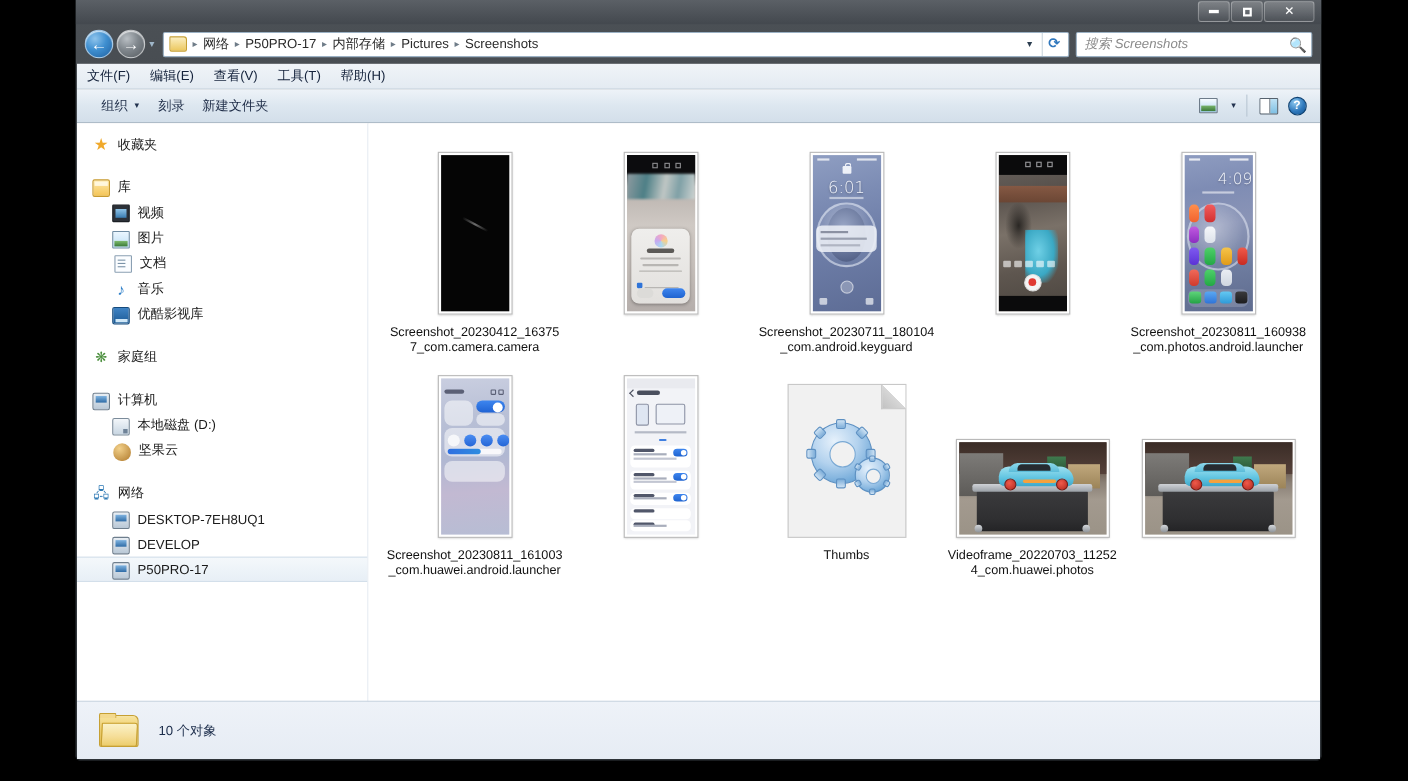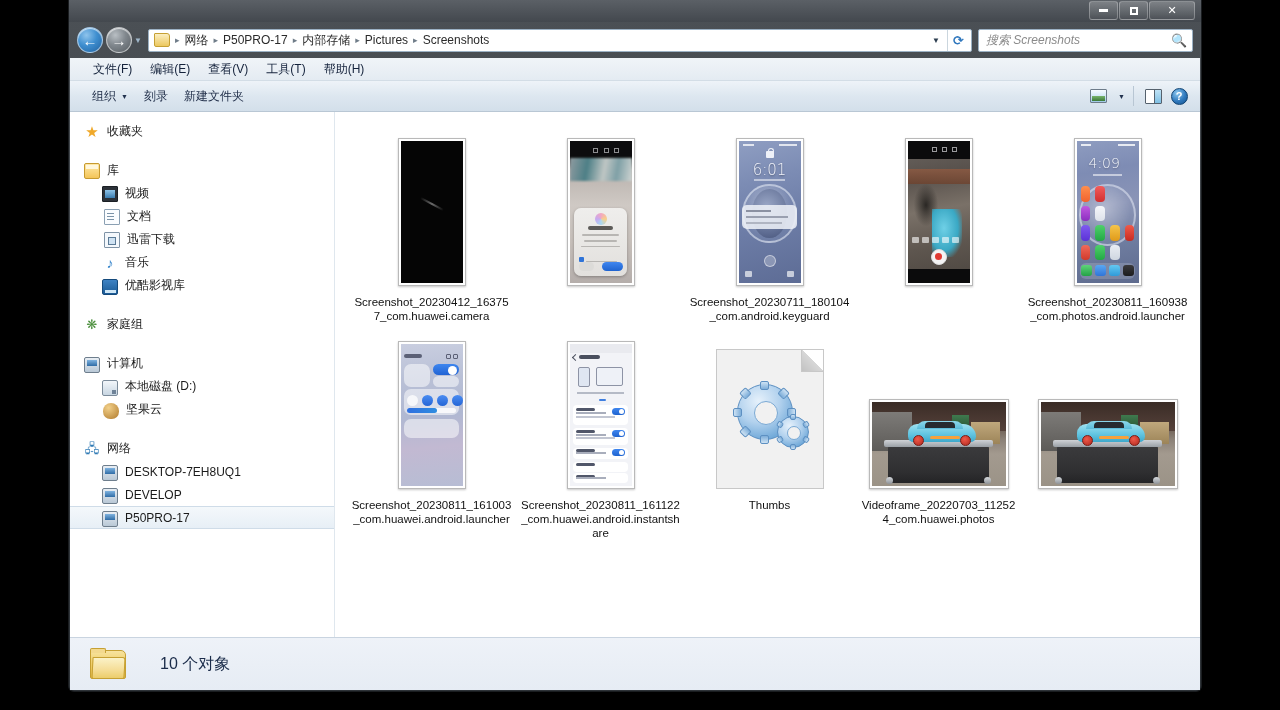--- a/index.html
+++ b/index.html
@@ -92,21 +92,21 @@
     flex: 1; font-size: 12px; color: #8a8a8a; font-style: italic;
     white-space: nowrap; overflow: hidden;
   }
   .search-gl { color: #3c72a8; font-size: 13px; }
 
   
   #menubar {
     position: absolute; left: 1px; top: 58px; width: calc(100% - 2px); height: 23px;
     background: linear-gradient(180deg,#f0f4f8 0%, #e4ebf2 100%);
     border-bottom: 1px solid #d3dde6;
-    display: flex; align-items: center; padding-left: 14px;
+    display: flex; align-items: center; 
   }
   .menuitem { font-size: 12px; color: #14223b; padding: 3px 9px; white-space: nowrap; }
 
   
   #cmdbar {
     position: absolute; left: 1px; top: 81px; width: calc(100% - 2px); height: 31px;
     background: linear-gradient(180deg,#eef3f8 0%, #dde7f0 50%, #d3dfea 100%);
     border-bottom: 1px solid #b9c7d4;
     display: flex; align-items: center; padding: 0 8px 0 14px;
   }
@@ -373,24 +373,23 @@
   .art-home {
     background: linear-gradient(170deg,#8e9cc0 0%, #7e8cb4 22%, #8a94b6 45%, #6e7c9f 72%, #5e6b8e 100%);
   }
   .art-home .glassring {
     position:absolute; left:4%; top:30%; width:92%; height:44%;
     border-radius:50%;
     background: radial-gradient(ellipse at 45% 40%, rgba(255,255,255,.35), rgba(255,255,255,.03) 62%);
     border: 2px solid rgba(235,240,250,.5);
   }
   .art-home .clock {
-    position:absolute; left:0;right:0; top:10%; text-align:left;
+    position:absolute; left:0;right:0; top:10%; text-align:right;
     color:#f4f6fb; font-size:14px; font-weight:300; font-family:"DejaVu Sans",sans-serif;
     text-shadow:0 1px 2px rgba(0,0,0,.3);
-    margin-left:12px;
   }
   .art-home .dateline { position:absolute;left:26%;right:26%;top:23%;height:2px;background:rgba(255,255,255,.55); }
   .art-home .grid {
     position:absolute; left:7%; right:7%; top:32%; bottom:16%;
     display:grid; grid-template-columns: repeat(4,1fr); grid-template-rows: repeat(4,1fr);
     gap: 4px 5px;
   }
   .art-home .grid i { border-radius:4px; display:block; }
   .art-home .dock {
     position:absolute; left:5%; right:5%; bottom:3%; height:11%;
@@ -559,21 +558,21 @@
   .folder-ico .tab {
     position:absolute; left:2px; top:0; width:16px; height:5px;
     background:#f3d98e; border:1px solid #c6a033; border-bottom:none; border-radius:2px 2px 0 0;
   }
   .folder-ico .front {
     position:absolute; left:4px; top:9px; width:33px; height:22px;
     background: linear-gradient(180deg,#fbf2c8 0%, #f5dd96 60%, #eccd6b 100%);
     border:1px solid #c6a033; border-radius: 1px 3px 2px 2px;
     transform: skewX(-3deg);
   }
-  .status-text { font-size: 16px; color: #1b2c4a; margin-left: 16px; }
+  .status-text { font-size: 12px; color: #1b2c4a; }
 
   
   #rightgap { position:absolute; right:0; top:0; width:78px; height:710px; background:#000; }
   #bottomgap { position:absolute; left:0; bottom:0; width:100%; height:18px; background:#000; }
   #leftgap { position:absolute; left:0; top:0; width:68px; height:710px; background:#000; }
 </style>
 </head>
 <body>
 
 <div id="leftgap"></div>
@@ -675,26 +674,26 @@
       <div class="nav-group">
         <div class="nav-row">
           <span class="ico ic-lib"></span>
           <span class="lbl">库</span>
         </div>
         <div class="nav-row child">
           <span class="ico ic-video"></span>
           <span class="lbl">视频</span>
         </div>
         <div class="nav-row child">
+          <span class="ico ic-pic"></span>
+          <span class="lbl">图片</span>
+        </div>
+        <div class="nav-row child">
           <span class="ico ic-doc"></span>
           <span class="lbl">文档</span>
-        </div>
-        <div class="nav-row child">
-          <span class="ico ic-dl"></span>
-          <span class="lbl">迅雷下载</span>
         </div>
         <div class="nav-row child">
           <span class="ico ic-music">♪</span>
           <span class="lbl">音乐</span>
         </div>
         <div class="nav-row child">
           <span class="ico ic-youku"></span>
           <span class="lbl">优酷影视库</span>
         </div>
       </div>
@@ -748,21 +747,21 @@
       <div id="grid">
 
         <div class="tile">
           <div class="thumbwrap">
             <div class="thumb phone">
               <div class="inner art-black">
                 <div class="streak"></div>
               </div>
             </div>
           </div>
-          <div class="caption">Screenshot_20230412_163757_com.huawei.camera</div>
+          <div class="caption">Screenshot_20230412_163757_com.camera.camera</div>
         </div>
 
         <div class="tile">
           <div class="thumbwrap">
             <div class="thumb phone">
               <div class="inner art-vassist">
                 <div class="topbar"></div>
                 <span class="tb-ic" style="left:38%"></span>
                 <span class="tb-ic" style="left:55%"></span>
                 <span class="tb-ic" style="left:72%"></span>
@@ -936,21 +935,20 @@
                 <div class="row r4">
                     <span class="lt"></span>
                   </div>
                 <div class="row r5">
                     <span class="lt"></span>
                     <span class="ls"></span>
                   </div>
               </div>
             </div>
           </div>
-          <div class="caption">Screenshot_20230811_161122_com.huawei.android.instantshare</div>
         </div>
 
         <div class="tile">
           <div class="thumbwrap">
             <div style="width:108px;height:140px;position:relative;" class="art-thumbs">
               <div class="fold"></div>
               <div class="gear big">
                 <span class="teeth">
                   <i style="transform:translate(0,-27px)"></i>
                   <i style="transform:rotate(45deg) translate(0,-27px)"></i>

